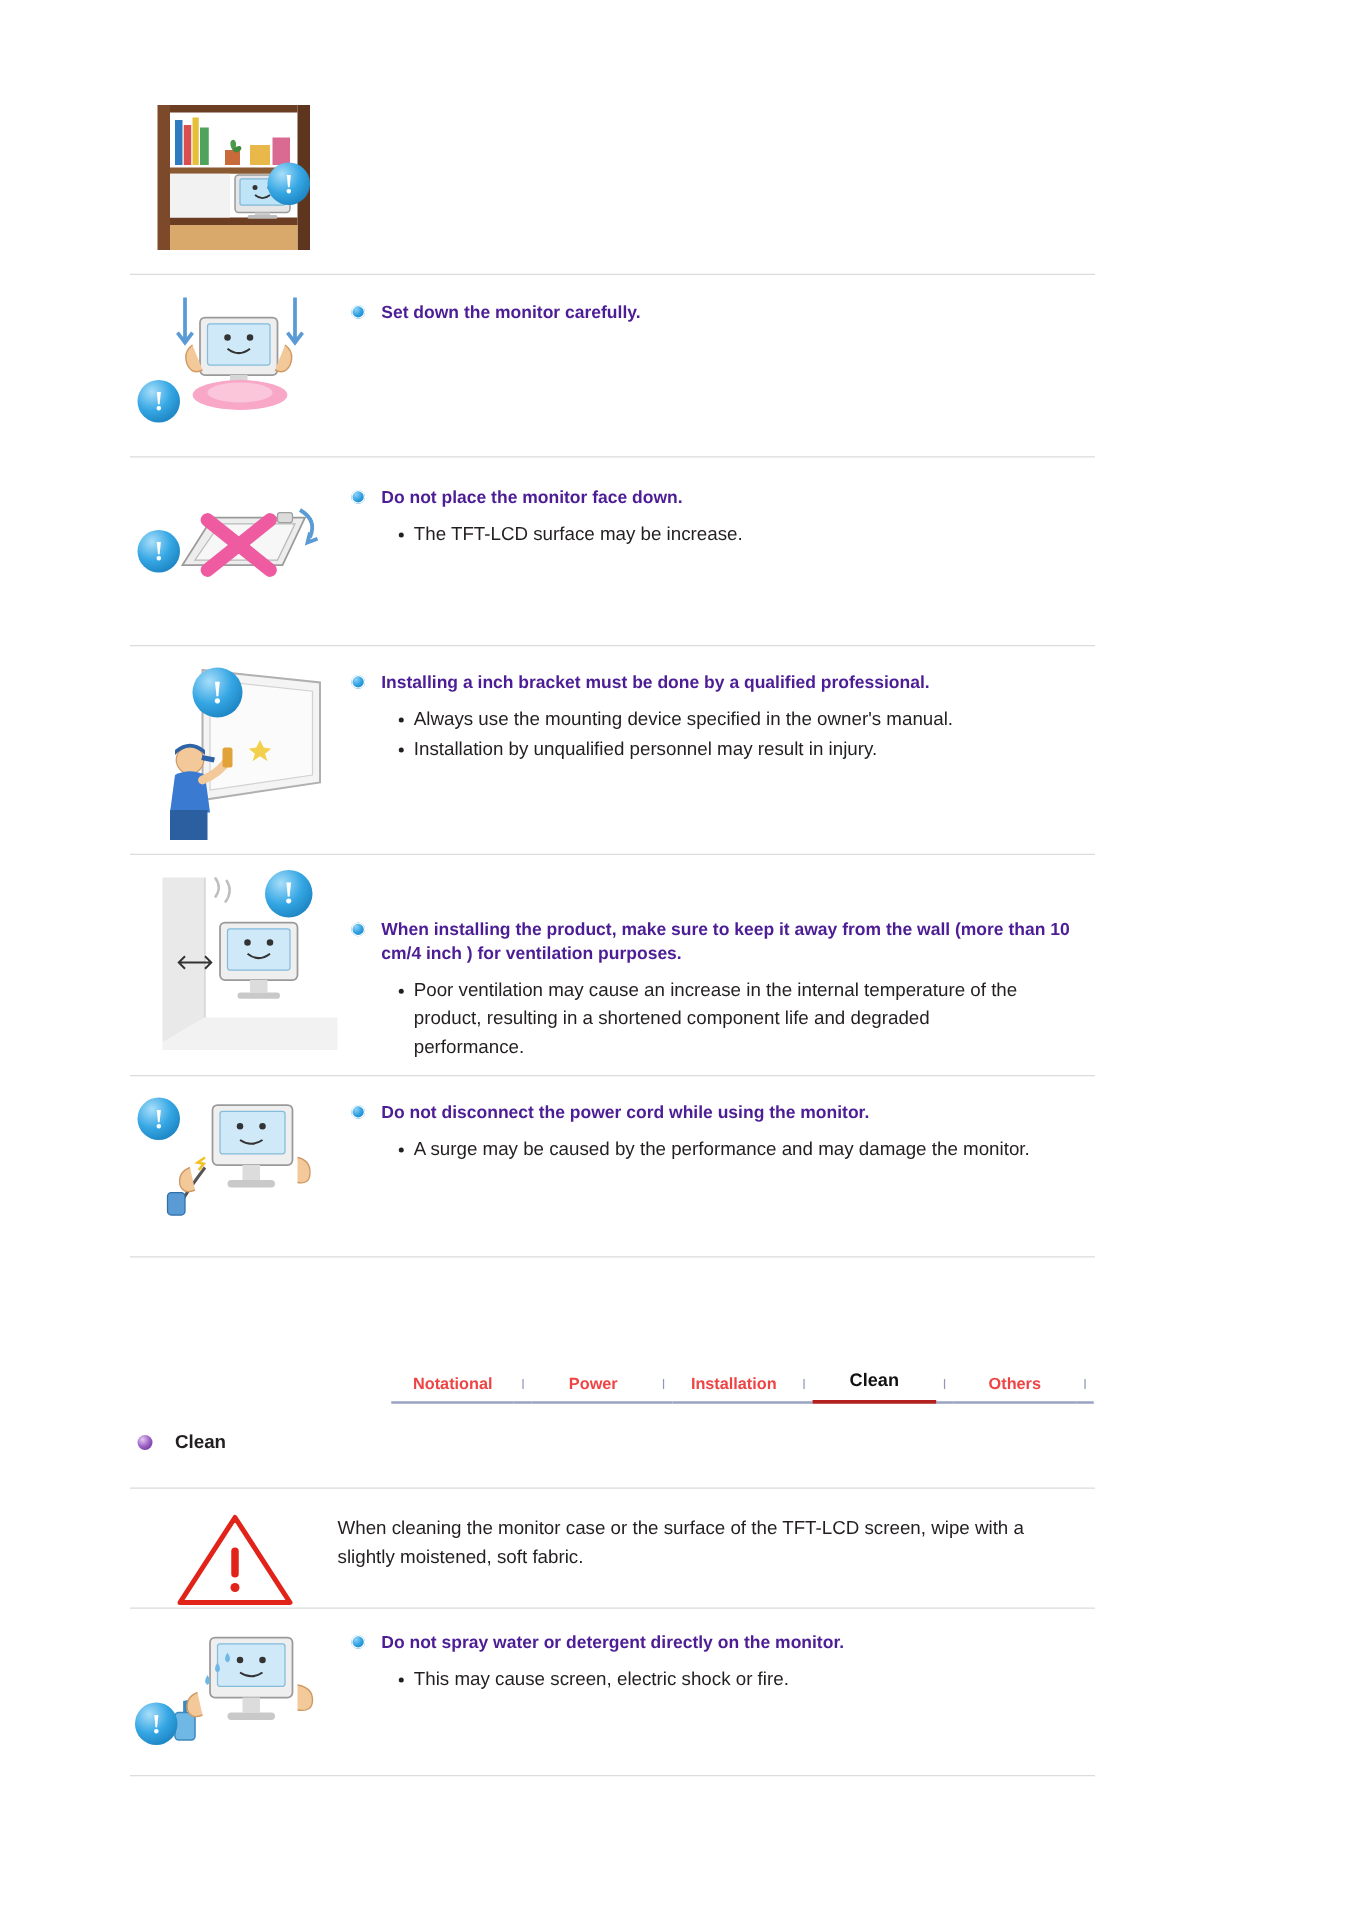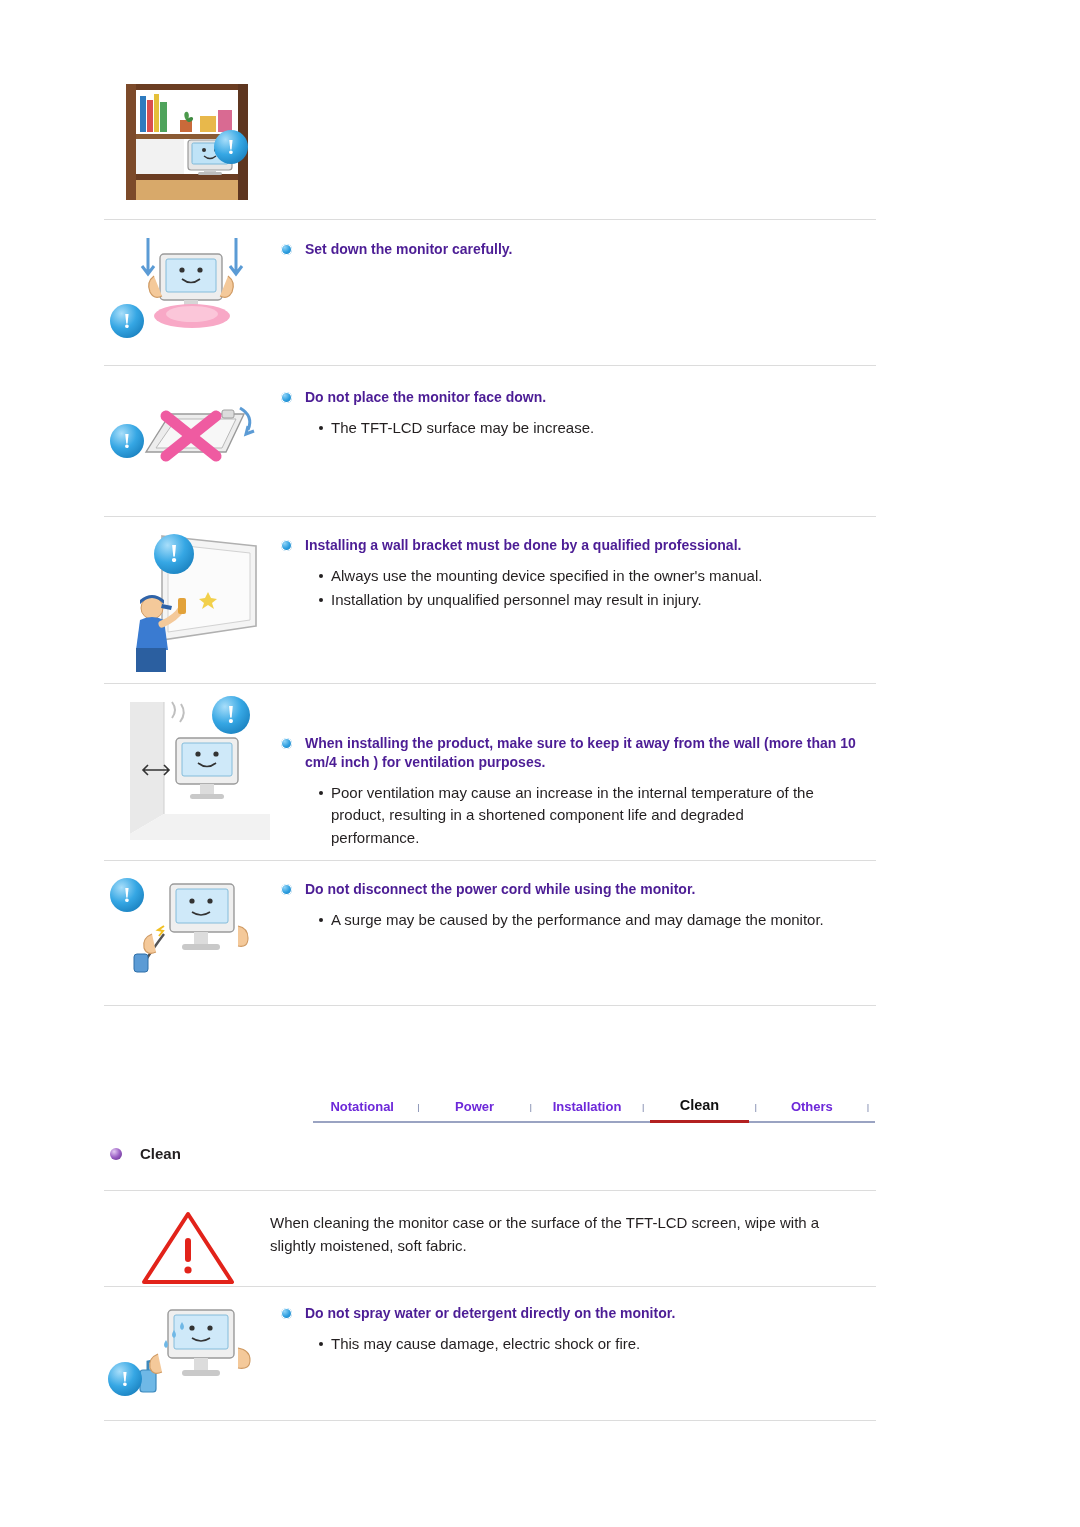--- a/index.html
+++ b/index.html
@@ -88,21 +88,21 @@
     top: 1085px;
     width: 562px;
     height: 38px;
     display: flex;
     align-items: flex-end;
   }
   .tabbar .tab {
     flex: 1 1 0;
     text-align: center;
     font-size: 13px;
-    color: #6d28d9;
+    color: #ef4444;
     font-weight: bold;
     padding-bottom: 7px;
     border-bottom: 2px solid #9aa3c2;
     position: relative;
   }
   .tabbar .tab.active {
     color: #111111;
     font-size: 14.5px;
     border-bottom: 3px solid #b32020;
   }
@@ -285,21 +285,21 @@
           <path d="M58 96 q14 -6 20 -16" stroke="#f4c99a" stroke-width="7" fill="none" stroke-linecap="round"></path>
           <rect x="74" y="70" width="8" height="16" rx="2" fill="#e2a23a"></rect>
 
           <path d="M104 64 l3 6 l6 1 l-5 4 l2 6 l-6 -4 l-6 4 l2 -6 l-5 -4 l6 -1 z" fill="#f2d04b"></path>
         </svg>
         <div class="warn-circle" style="left:50px; top:6px; width:40px; height:40px; line-height:39px; font-size:26px;">!</div>
       </div>
       <div class="body-col">
         <div class="heading">
           <span class="bullet-dot"></span>
-          <span>Installing a wall bracket must be done by a qualified professional.</span>
+          <span>Installing a inch bracket must be done by a qualified professional.</span>
         </div>
         <ul class="items">
           <li>Always use the mounting device specified in the owner's manual.</li>
           <li>Installation by unqualified personnel may result in injury.</li>
         </ul>
       </div>
     </div>
   </div>
 
   <div class="rule" style="top:683px;"></div>
@@ -441,21 +441,21 @@
           <path d="M134 52 q12 2 12 12 q0 10 -12 8" fill="#f4c99a" stroke="#cf9a63" stroke-width="1.1"></path>
         </svg>
         <div class="warn-circle" style="left:4px; top:66px;">!</div>
       </div>
       <div class="body-col">
         <div class="heading">
           <span class="bullet-dot"></span>
           <span>Do not spray water or detergent directly on the monitor.</span>
         </div>
         <ul class="items">
-          <li>This may cause damage, electric shock or fire.</li>
+          <li>This may cause screen, electric shock or fire.</li>
         </ul>
       </div>
     </div>
   </div>
 
   <div class="rule" style="top:1420px;"></div>
 
 </div>
 
 </body></html>

